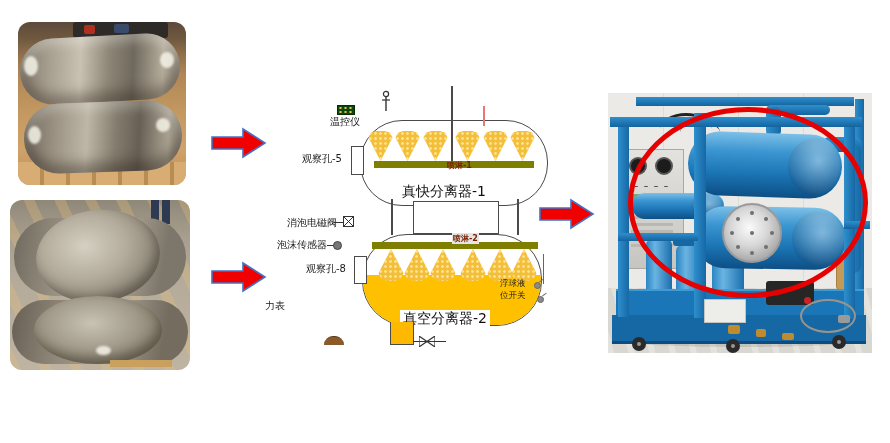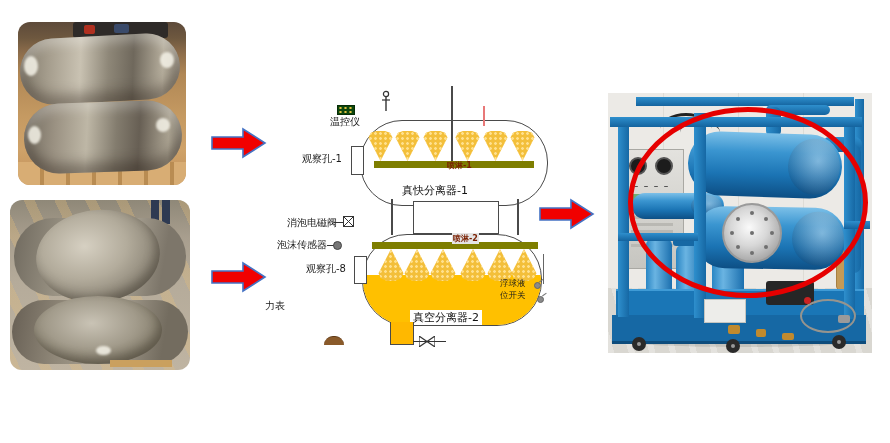--- a/index.html
+++ b/index.html
@@ -4,21 +4,21 @@
 <style>
   html,body{margin:0;padding:0;background:#fff;}
   .stage{position:relative;width:890px;height:443px;background:#ffffff;overflow:hidden;
          font-family:"DejaVu Sans","Liberation Sans",sans-serif;}
   .abs{position:absolute;}
   
   .photo{position:absolute;overflow:hidden;border-radius:12px;}
   .sq{border-radius:0;}
   
   .lbl{position:absolute;font-size:10px;line-height:1.15;color:#1a1a1a;white-space:nowrap;}
-  .lbl-title{position:absolute;font-size:11px;color:#111;white-space:nowrap;}
+  .lbl-title{position:absolute;font-size:14px;color:#111;white-space:nowrap;}
   .lbl-spray{position:absolute;font-size:8px;font-weight:bold;color:#7a1f00;white-space:nowrap;text-align:center;}
   .lbl-sm{position:absolute;font-size:8.5px;color:#1a1a1a;white-space:nowrap;line-height:1.3;}
   
   .tank{position:absolute;background:#fff;border:1.6px solid #4a4a4a;}
   .port{position:absolute;background:#fff;border:1.6px solid #4a4a4a;}
   .bar{position:absolute;background:#7e7e00;}
   .vline{position:absolute;width:1.6px;background:#4a4a4a;}
   .hline{position:absolute;height:1.2px;background:#333;}
   .cone{position:absolute;background-color:#f3bf3a;
         background-image:radial-gradient(#ffe08d 1.1px,rgba(0,0,0,0) 1.6px);background-size:5px 5px;}
@@ -122,21 +122,21 @@
   <div class="cone cone-up" style="left:368px;top:131px;width:25px;height:30px;"></div>
   <div class="cone cone-up" style="left:395px;top:131px;width:25px;height:30px;"></div>
   <div class="cone cone-up" style="left:423px;top:131px;width:25px;height:30px;"></div>
   <div class="cone cone-up" style="left:455px;top:131px;width:25px;height:30px;"></div>
   <div class="cone cone-up" style="left:483px;top:131px;width:25px;height:30px;"></div>
   <div class="cone cone-up" style="left:510px;top:131px;width:25px;height:30px;"></div>
   <div class="bar" style="left:374px;top:161px;width:160px;height:7px;"></div>
   <div class="lbl-spray" style="left:447px;top:160px;">喷淋-1</div>
 
   <div class="port" style="left:351px;top:146px;width:11px;height:27px;"></div>
-  <div class="lbl" style="left:302px;top:153px;">观察孔-1</div>
+  <div class="lbl" style="left:302px;top:153px;">观察孔-5</div>
 
   <div class="lbl-title" style="left:400px;top:183px;background:#fff;padding:0 2px;">真快分离器-1</div>
 
   <div class="vline" style="left:391px;top:199px;height:36px;"></div>
   <div class="vline" style="left:517px;top:199px;height:36px;"></div>
   <div class="tank" style="left:413px;top:201px;width:84px;height:31px;border-radius:0;"></div>
 
   <div class="lbl" style="left:287px;top:217px;">消泡电磁阀</div>
   <div class="hline" style="left:334px;top:222px;width:9px;"></div>
   <div class="valve-sq" style="left:343px;top:216px;"></div>
@@ -158,21 +158,21 @@
 
   <div class="port" style="left:354px;top:256px;width:11px;height:26px;"></div>
   <div class="lbl" style="left:306px;top:263px;">观察孔-8</div>
 
   <div class="lbl-sm" style="left:500px;top:278px;">浮球液</div>
   <div class="lbl-sm" style="left:500px;top:290px;">位开关</div>
   <div class="float-dot" style="left:534px;top:282px;"></div>
   <div class="float-dot" style="left:537px;top:296px;"></div>
   <div class="vline" style="left:543px;top:254px;height:30px;width:1.2px;background:#666;"></div>
 
-  <div class="lbl-title" style="left:410px;top:310px;background:#fff;padding:0 3px;">真空分离器-2</div>
+  <div class="lbl-title" style="left:400px;top:310px;background:#fff;padding:0 3px;">真空分离器-2</div>
 
   <div class="abs" style="left:390px;top:322px;width:22px;height:22px;background:#ffb800;border-left:1.6px solid #4a4a4a;border-right:1.6px solid #4a4a4a;border-bottom:1.6px solid #4a4a4a;"></div>
   <div class="hline" style="left:413px;top:341px;width:33px;"></div>
   <svg class="abs" style="left:419px;top:336px;" width="16" height="11" viewBox="0 0 16 11">
     <polygon points="0,0 0,11 8,5.5" fill="none" stroke="#333" stroke-width="1.2"></polygon>
     <polygon points="16,0 16,11 8,5.5" fill="none" stroke="#333" stroke-width="1.2"></polygon>
   </svg>
 
   <div class="lbl" style="left:265px;top:300px;">力表</div>
   <div class="abs" style="left:324px;top:336px;width:20px;height:8px;background:#8a5a2a;border-radius:10px 10px 0 0;border-top:1.5px solid #5e3a18;"></div>

